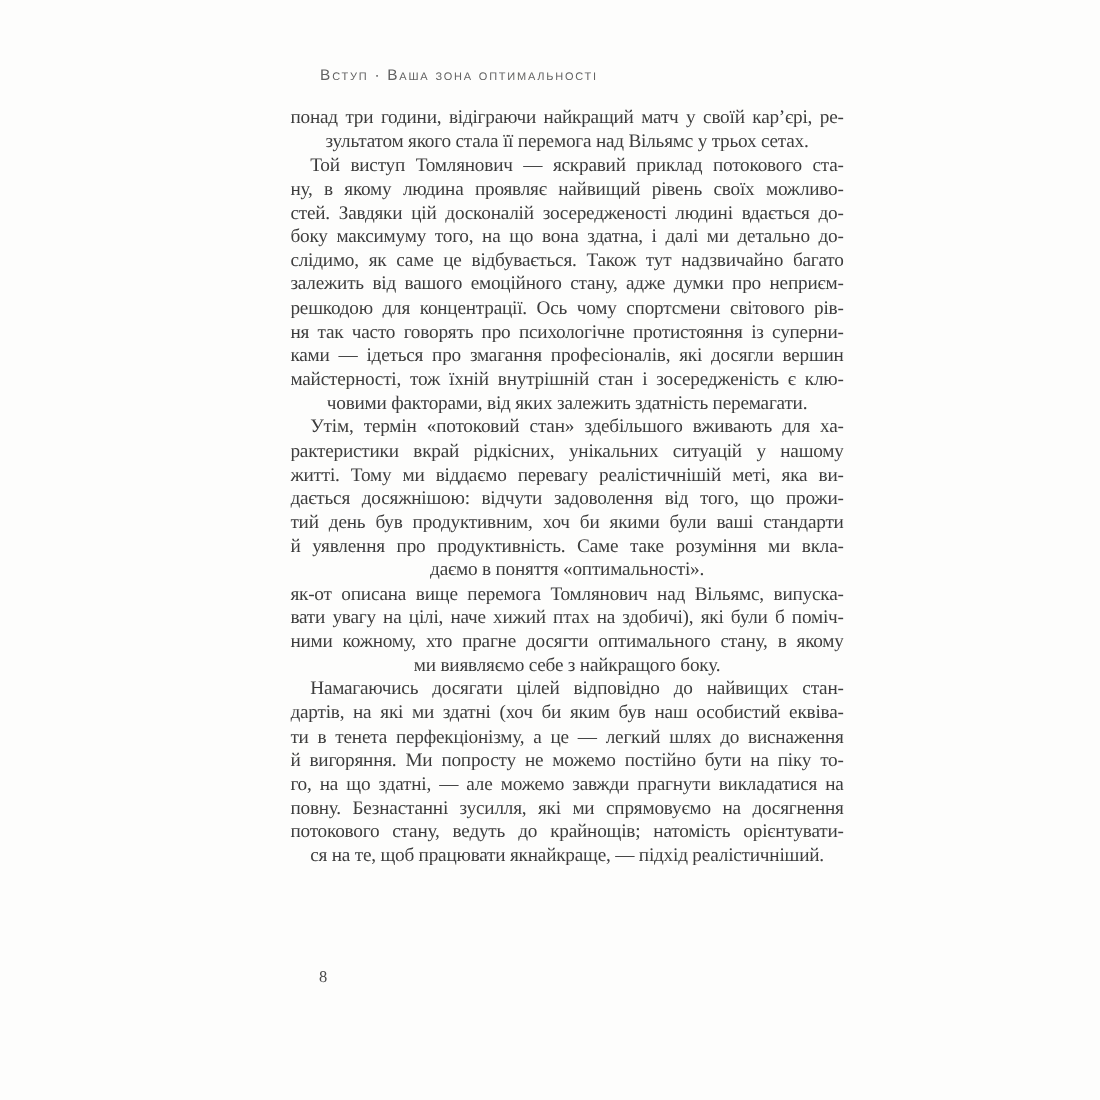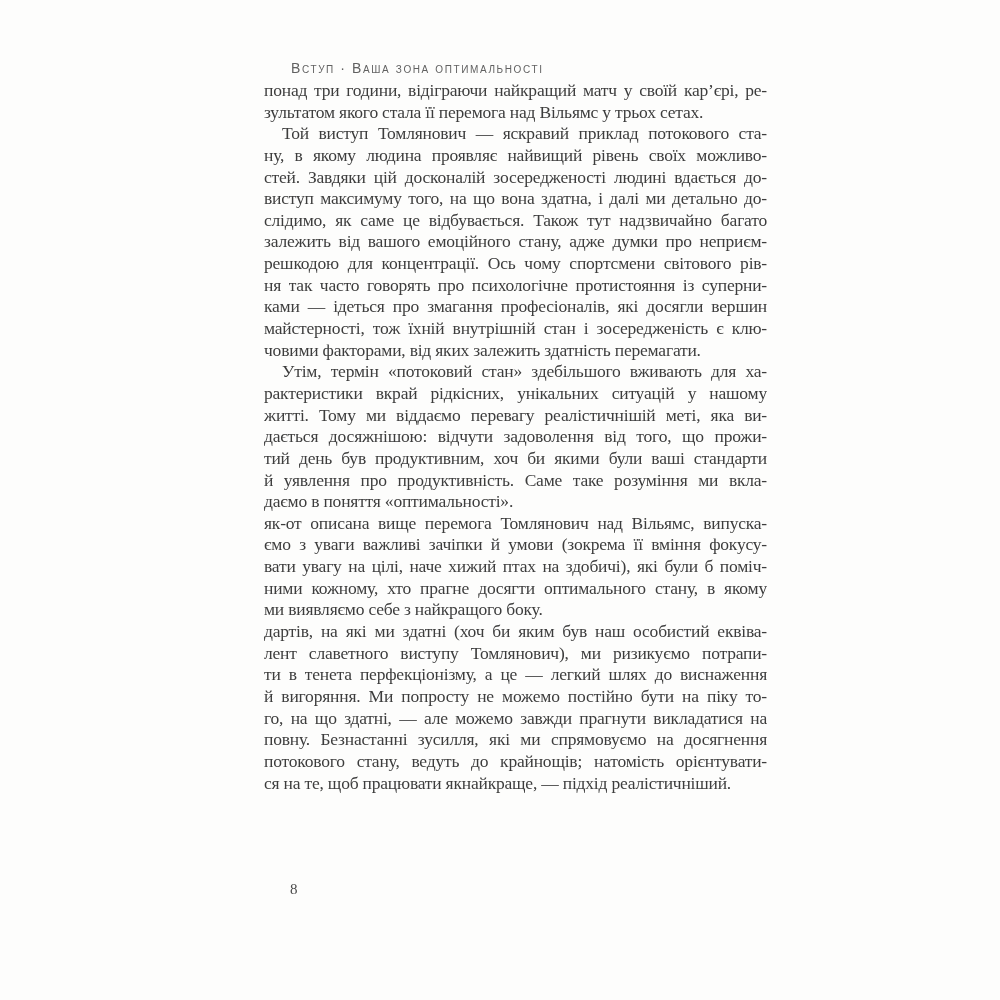--- a/index.html
+++ b/index.html
@@ -24,41 +24,41 @@
     font-family: "Liberation Sans", "DejaVu Sans", sans-serif;
     font-variant: small-caps;
     font-size: 14px;
     letter-spacing: 1.6px;
     color: #616161;
     white-space: nowrap;
   }
   .text-column {
     position: absolute;
     left: 264px;
-    top: 80px;
+    top: 96px;
     width: 503px;
     color: #3d3d3d;
     font-size: 17.5px;
     letter-spacing: -0.2px;
   }
   .line {
     height: 21.65px;
     line-height: 21.65px;
     text-align: justify;
     overflow: hidden;
     white-space: normal;
   }
   .line::after {
     content: "";
     display: inline-block;
     width: 100%;
     height: 0;
   }
   .line.last {
-    text-align: left;
+    text-align: center;
   }
   .line.last::after {
     content: none;
   }
   .line.indent {
     text-indent: 18px;
   }
   .page-number {
     position: absolute;
     left: 290px;
@@ -72,42 +72,41 @@
 
 <div class="book-page">
   <div class="running-header">Вступ · Ваша зона оптимальності</div>
 
   <div class="text-column">
       <div class="line">понад три години, відіграючи найкращий матч у своїй кар’єрі, ре-</div>
       <div class="line last">зультатом якого стала її перемога над Вільямс у трьох сетах.</div>
       <div class="line indent">Той виступ Томлянович — яскравий приклад потокового ста-</div>
       <div class="line">ну, в якому людина проявляє найвищий рівень своїх можливо-</div>
       <div class="line">стей. Завдяки цій досконалій зосередженості людині вдається до-</div>
-      <div class="line">виступ максимуму того, на що вона здатна, і далі ми детально до-</div>
+      <div class="line">боку максимуму того, на що вона здатна, і далі ми детально до-</div>
       <div class="line">слідимо, як саме це відбувається. Також тут надзвичайно багато</div>
       <div class="line">залежить від вашого емоційного стану, адже думки про неприєм-</div>
       <div class="line">решкодою для концентрації. Ось чому спортсмени світового рів-</div>
       <div class="line">ня так часто говорять про психологічне протистояння із суперни-</div>
       <div class="line">ками — ідеться про змагання професіоналів, які досягли вершин</div>
       <div class="line">майстерності, тож їхній внутрішній стан і зосередженість є клю-</div>
       <div class="line last">човими факторами, від яких залежить здатність перемагати.</div>
       <div class="line indent">Утім, термін «потоковий стан» здебільшого вживають для ха-</div>
       <div class="line">рактеристики вкрай рідкісних, унікальних ситуацій у нашому</div>
       <div class="line">житті. Тому ми віддаємо перевагу реалістичнішій меті, яка ви-</div>
       <div class="line">дається досяжнішою: відчути задоволення від того, що прожи-</div>
       <div class="line">тий день був продуктивним, хоч би якими були ваші стандарти</div>
       <div class="line">й уявлення про продуктивність. Саме таке розуміння ми вкла-</div>
       <div class="line last">даємо в поняття «оптимальності».</div>
       <div class="line">як-от описана вище перемога Томлянович над Вільямс, випуска-</div>
-      <div class="line">ємо з уваги важливі зачіпки й умови (зокрема її вміння фокусу-</div>
       <div class="line">вати увагу на цілі, наче хижий птах на здобичі), які були б поміч-</div>
       <div class="line">ними кожному, хто прагне досягти оптимального стану, в якому</div>
       <div class="line last">ми виявляємо себе з найкращого боку.</div>
+      <div class="line indent">Намагаючись досягати цілей відповідно до найвищих стан-</div>
       <div class="line">дартів, на які ми здатні (хоч би яким був наш особистий еквіва-</div>
-      <div class="line">лент славетного виступу Томлянович), ми ризикуємо потрапи-</div>
       <div class="line">ти в тенета перфекціонізму, а це — легкий шлях до виснаження</div>
       <div class="line">й вигоряння. Ми попросту не можемо постійно бути на піку то-</div>
       <div class="line">го, на що здатні, — але можемо завжди прагнути викладатися на</div>
       <div class="line">повну. Безнастанні зусилля, які ми спрямовуємо на досягнення</div>
       <div class="line">потокового стану, ведуть до крайнощів; натомість орієнтувати-</div>
       <div class="line last">ся на те, щоб працювати якнайкраще, — підхід реалістичніший.</div>
     </div>
 
   <div class="page-number">8</div>
 </div>

